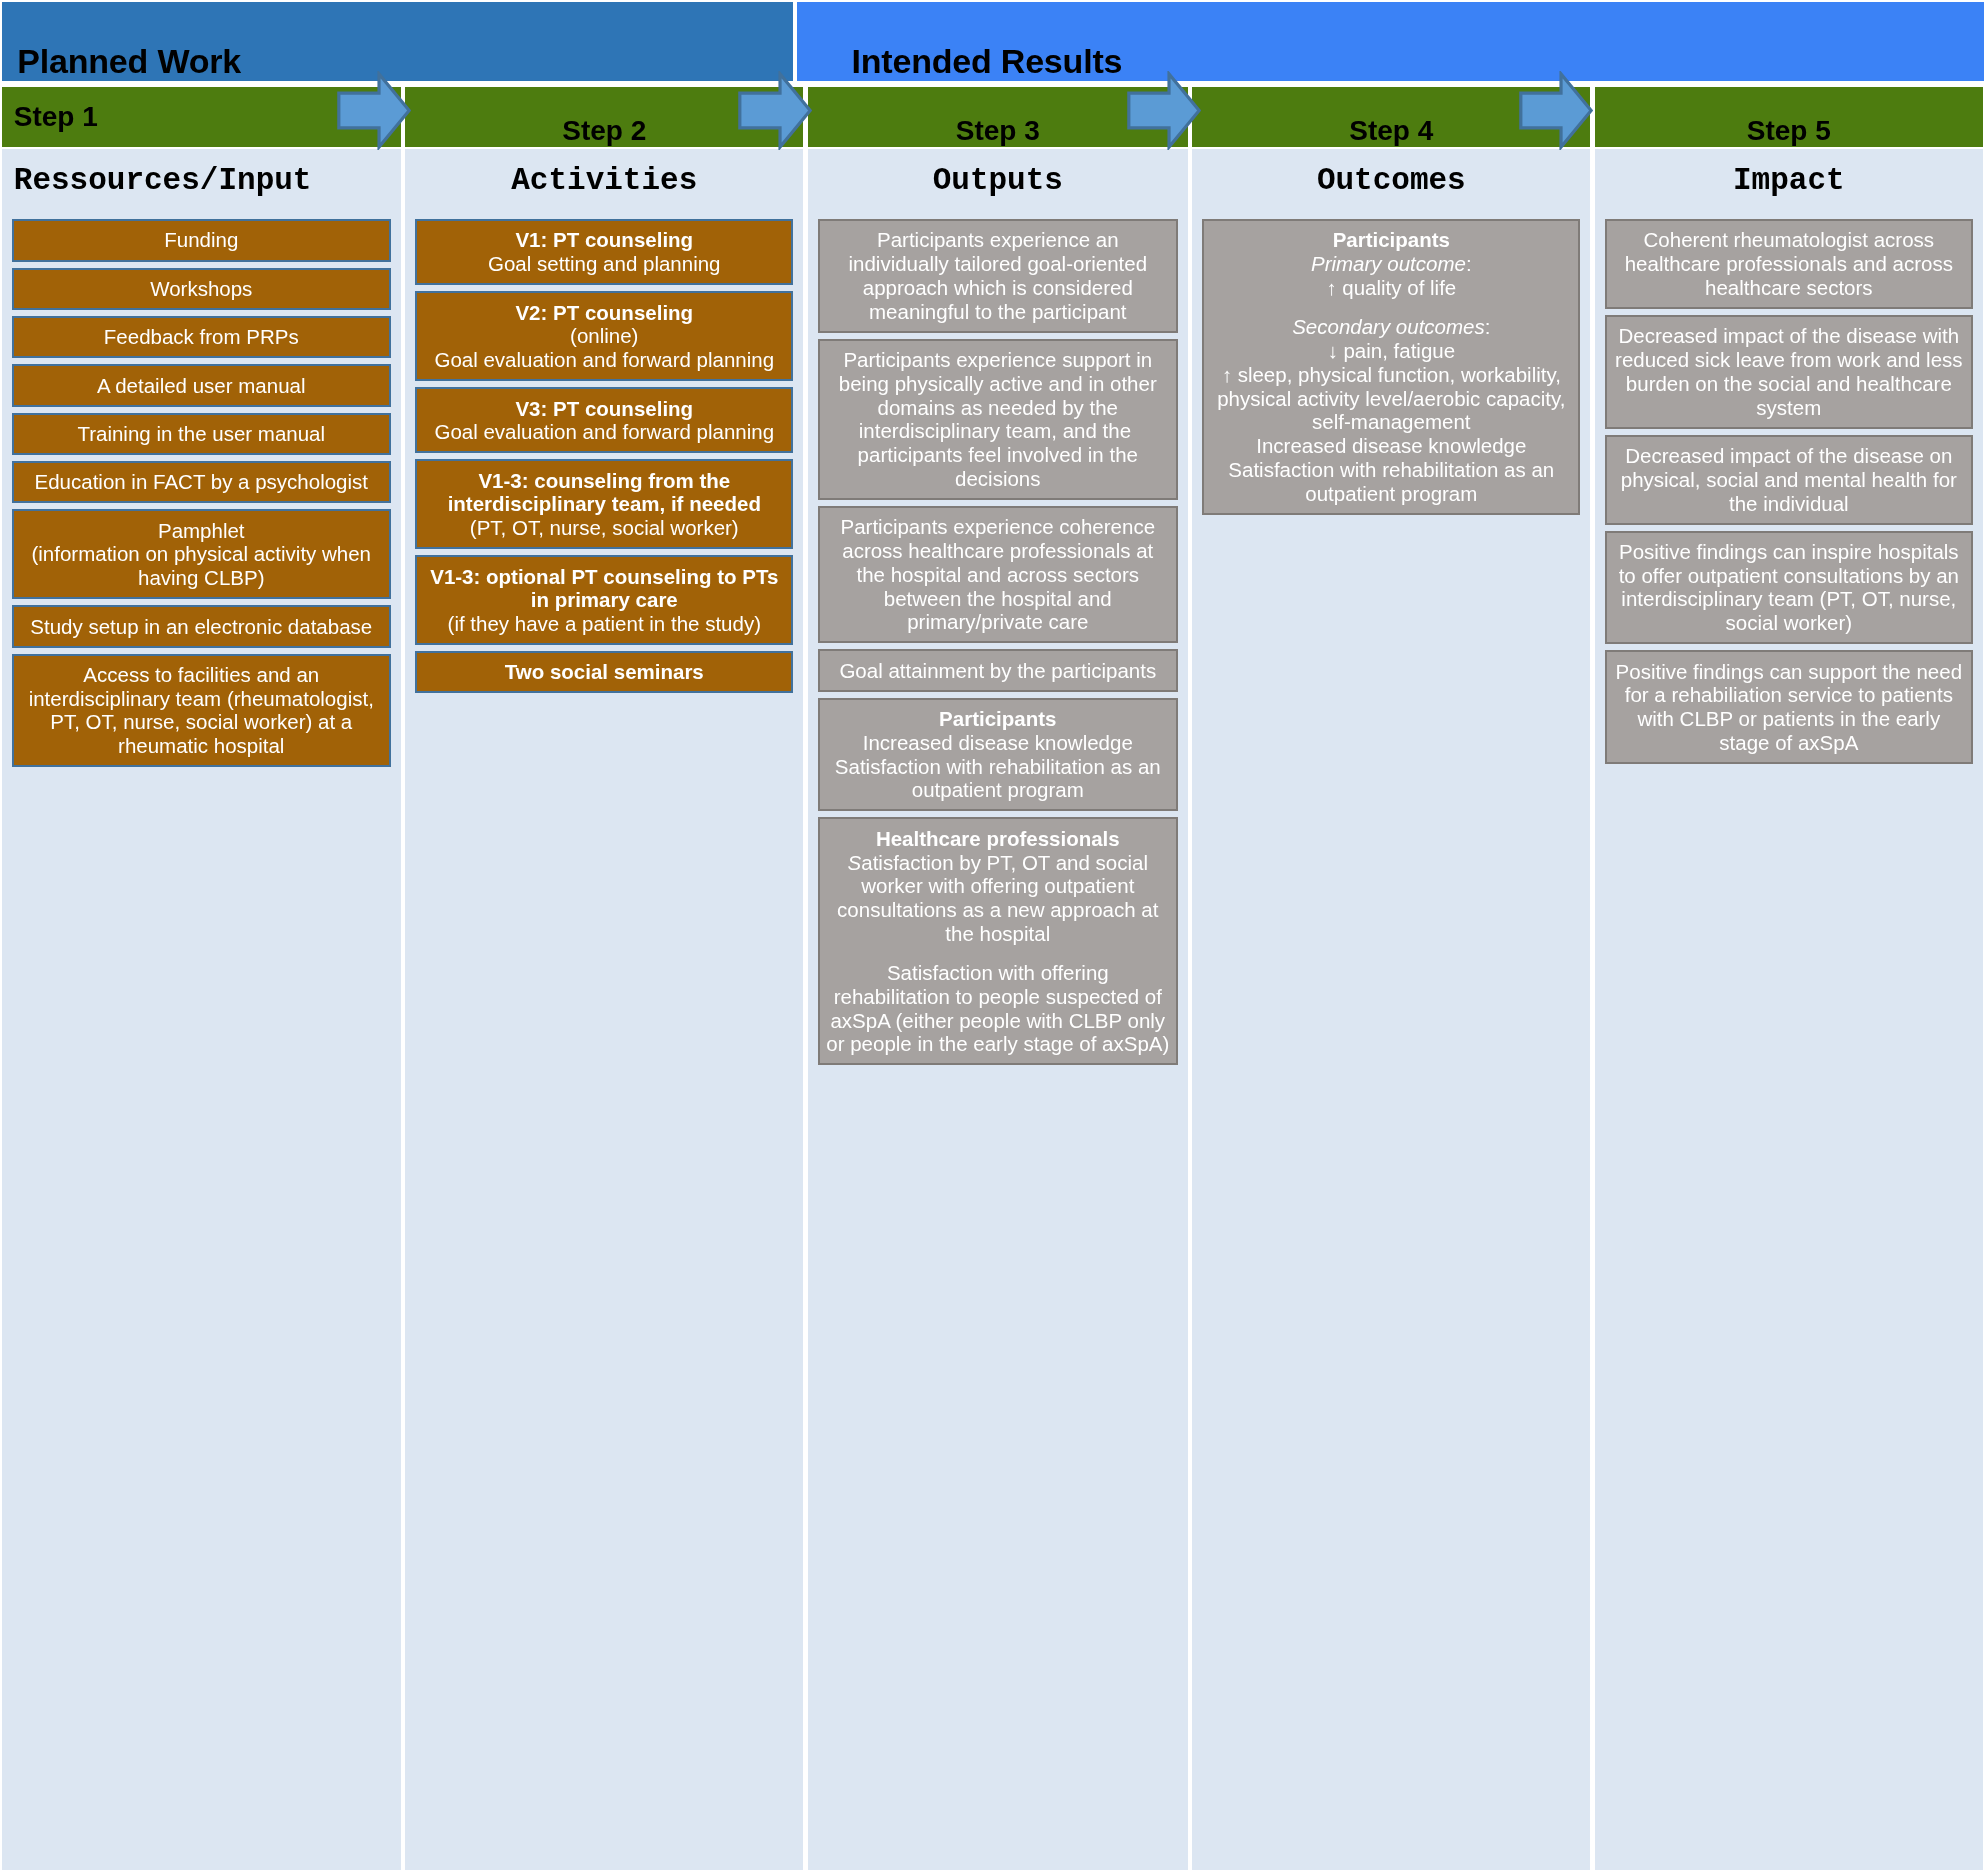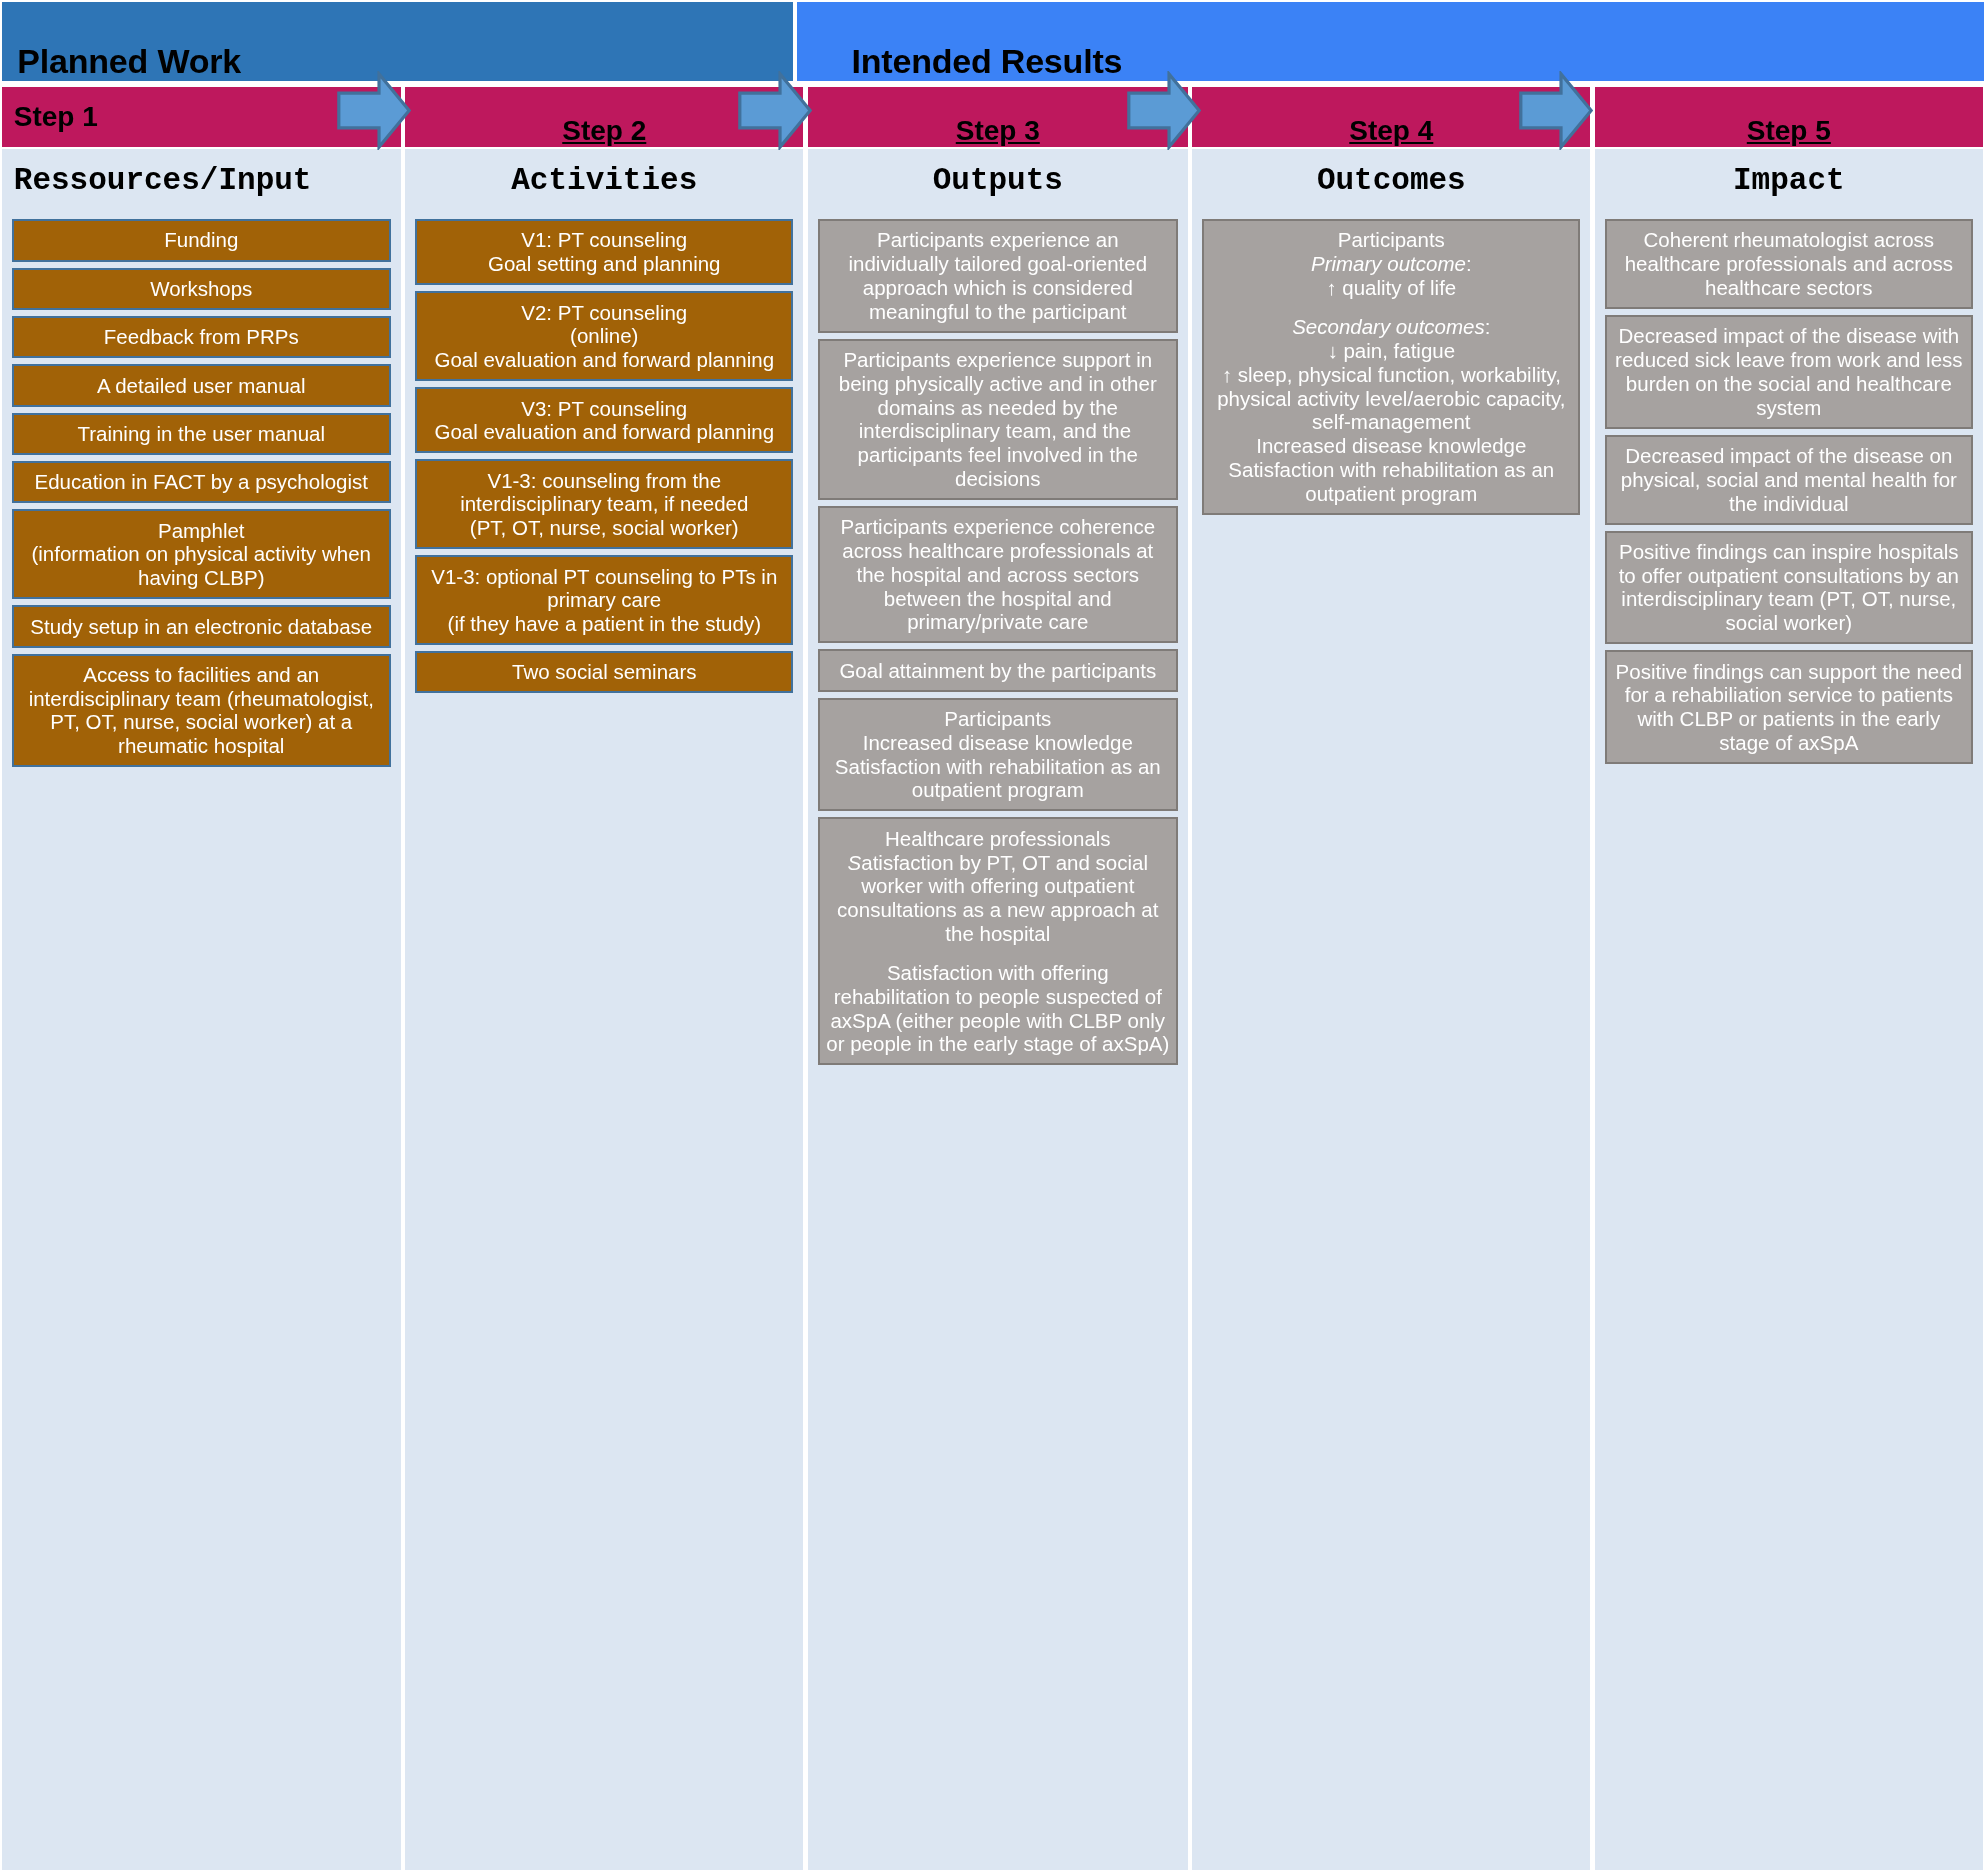--- a/index.html
+++ b/index.html
@@ -7,22 +7,22 @@
   #page{position:relative;width:1985px;height:1871px;background:#ffffff;overflow:hidden;}
 
   
   .banner{position:absolute;top:1.8px;height:79px;display:flex;align-items:flex-end;}
   .banner .btxt{font-size:34px;font-weight:bold;color:#000;padding-left:15.5px;letter-spacing:-0.2px;}
   #banner-planned{left:1.8px;width:791px;background:#2e75b6;}
   #banner-intended{left:797px;width:1186px;background:#3b82f6;padding-left:39px;}
 
   
   #step-row{position:absolute;top:87px;left:1.8px;width:1981px;height:60px;display:flex;}
-  .step-cell{background:#be185d;height:100%;display:flex;align-items:center;justify-content:center;
-             position:relative;text-decoration:underline;}
+  .step-cell{background:#4d7c0f;height:100%;display:flex;align-items:center;justify-content:center;
+             position:relative;}
   .step-cell + .step-cell{margin-left:4.6px;align-items:flex-end;}
   .step-cell .stxt{font-size:28px;font-weight:bold;color:#000;}
   #step-row .first .stxt{position:absolute;left:12px;}
 
   
   #cat-row{position:absolute;top:149px;left:1.8px;width:1981px;height:62px;display:flex;font-family:Liberation Mono, monospace;}
   .cat-cell{background:#dce6f2;height:100%;display:flex;align-items:center;justify-content:center;
             position:relative;}
   .cat-cell + .cat-cell{margin-left:4.6px;}
   .cat-cell .ctxt{font-size:31px;font-weight:bold;color:#000;}
@@ -31,21 +31,21 @@
   
   #cols{position:absolute;top:211px;left:1.8px;width:1981px;height:1659px;display:flex;}
   .col{background:#dce6f2;height:100%;padding:8.2px 10px 0 10px;box-sizing:border-box;}
   .col + .col{margin-left:4.6px;}
 
   
   .box{box-sizing:border-box;width:100%;margin-bottom:6px;padding:7.3px 6.4px;
        text-align:center;color:#ffffff;line-height:1.16;}
   .box.blue{background:#a16207;border:2.3px solid #41719c;font-size:20.5px;}
   .box.grey{background:#a6a2a0;border:2.3px solid #7f7b78;font-size:20.5px;}
-  .box b{font-weight:normal;margin-top:26px;}
+  .box b{font-weight:bold;margin-top:26px;}
   .box i{font-style:italic;}
   .box .sp{display:block;height:15.5px;}
   .arrow-wrap{position:absolute;top:71px;width:74px;height:78px;}
   .arrow-wrap svg{display:block;}
 </style>
 </head>
 <body>
 
 <div id="page">
 

